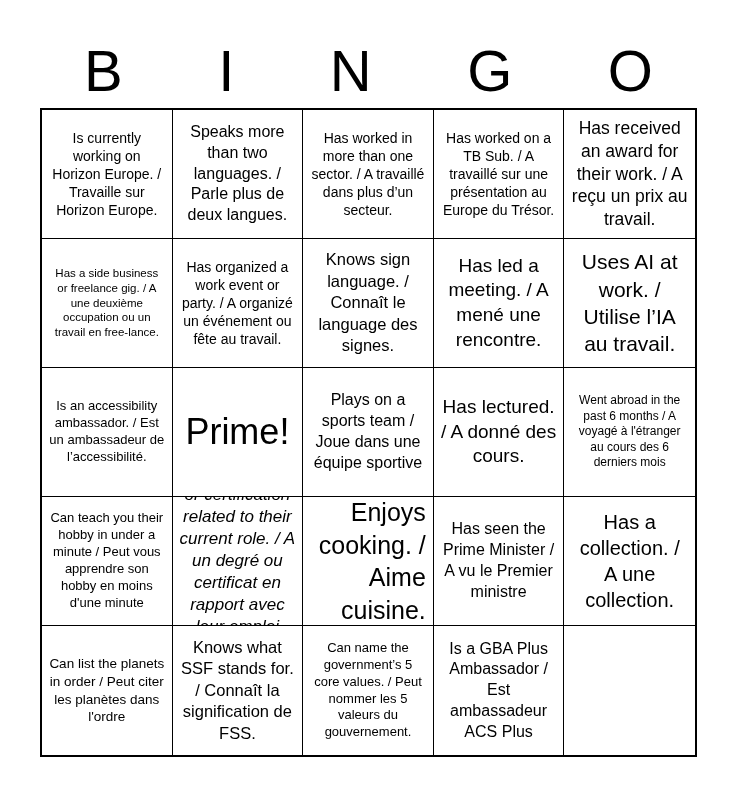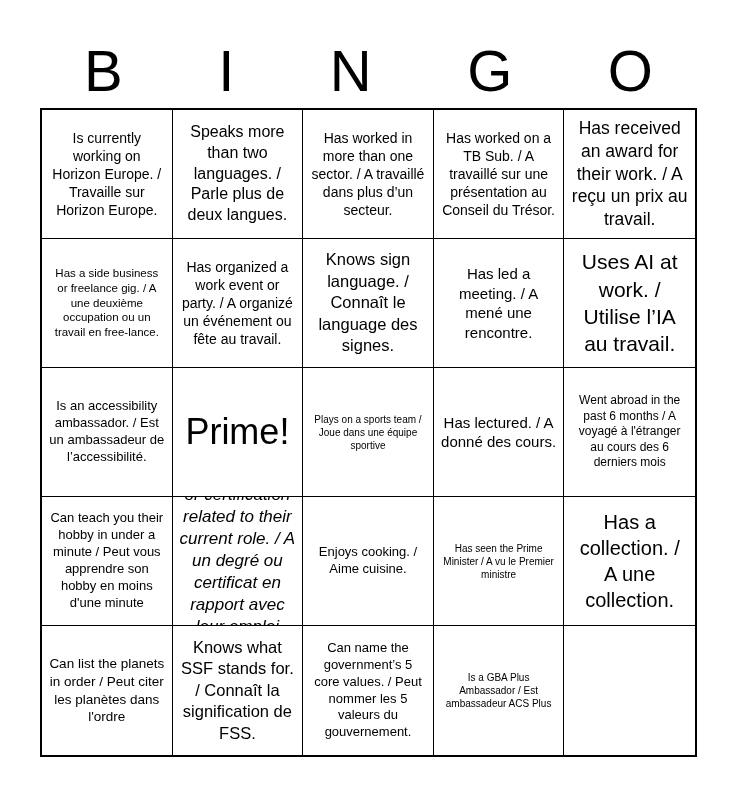--- a/index.html
+++ b/index.html
@@ -54,26 +54,26 @@
   }
   .cell:nth-child(5n){border-right:none;}
   .cell:nth-child(n+21){border-bottom:none;}
 
   .sz115{font-size:11.5px;}
   .sz12{font-size:12px;}
   .sz125{font-size:17px;font-style:italic;}
   .sz13{font-size:13px;}
   .sz135{font-size:13.5px;}
   .sz14{font-size:14px;}
-  .sz155{font-size:10px;}
+  .sz155{font-size:16px;}
   .sz16{font-size:16px;}
   .sz165{font-size:16.5px;}
   .sz175{font-size:17.5px;}
-  .sz185{font-size:15px;}
-  .sz195{font-size:13px;}
+  .sz185{font-size:19px;}
+  .sz195{font-size:25px;text-align:right;}
   .sz20{font-size:20px;}
   .sz21{font-size:21px;text-align:center;}
   .szfree{font-size:36px;line-height:1.1;}
 </style>
 </head>
 <body>
 
 <div class="stage">
 
   <div class="bingo-title">
@@ -81,21 +81,21 @@
     <span>I</span>
     <span>N</span>
     <span>G</span>
     <span>O</span>
   </div>
 
   <div class="bingo-grid">
     <div class="cell sz14">Is currently working on Horizon Europe. / Travaille sur Horizon Europe.</div>
     <div class="cell sz16">Speaks more than two languages. / Parle plus de deux langues.</div>
     <div class="cell sz14">Has worked in more than one sector. / A travaillé dans plus d’un secteur.</div>
-    <div class="cell sz14">Has worked on a TB Sub. / A travaillé sur une présentation au Conseil du Trésor.</div>
+    <div class="cell sz14">Has worked on a TB Sub. / A travaillé sur une présentation au Europe du Trésor.</div>
 
     <div class="cell sz175">Has received an award for their work. / A reçu un prix au travail.</div>
     <div class="cell sz115">Has a side business or freelance gig. / A une deuxième occupation ou un travail en free-lance.</div>
     <div class="cell sz14">Has organized a work event or party. / A organizé un événement ou fête au travail.</div>
     <div class="cell sz165">Knows sign language. / Connaît le language des signes.</div>
     <div class="cell sz185">Has led a meeting. / A mené une rencontre.</div>
 
     <div class="cell sz21">Uses AI at work. / Utilise l’IA au travail.</div>
     <div class="cell sz13">Is an accessibility ambassador. / Est un ambassadeur de l’accessibilité.</div>
     <div class="cell szfree">Prime!</div>

